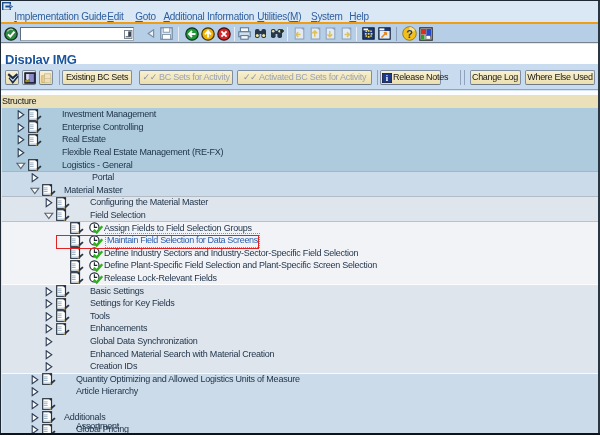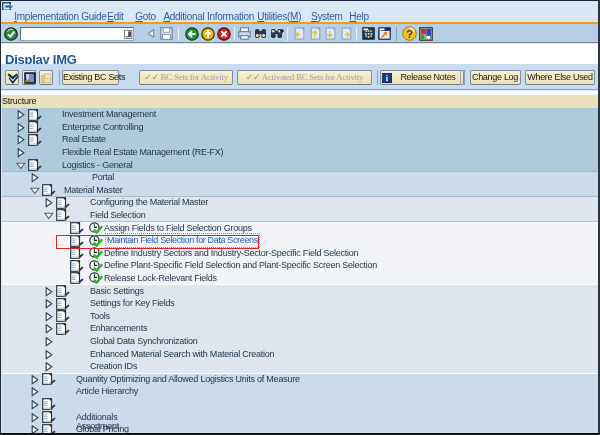--- a/index.html
+++ b/index.html
@@ -8,21 +8,21 @@
 #menubar { position:absolute; left:0; top:10px; width:600px; height:12px; background:#dae7f5; }
 .mi { position:absolute; top:1px; font-size:10px; letter-spacing:-0.28px; color:#2e5f9e; white-space:nowrap; }
 .mi u { text-decoration:underline; }
 #orange { position:absolute; left:0; top:22px; width:600px; height:1.6px; background:#f09c14; }
 #toolbar { position:absolute; left:0; top:23.6px; width:600px; height:19.8px; background:#b6cfe6; border-bottom:1px solid #76828e; }
 .tsep { position:absolute; top:3px; width:1.2px; height:14px; background:#e8eef6; }
 #titlerow { position:absolute; left:0; top:44.4px; width:600px; height:19.6px; background:#ffffff; }
 #titletext { position:absolute; left:5px; top:1.5px; font-size:13px; letter-spacing:-0.25px; font-weight:bold; color:#19549c;margin-top:6px; }
 #apptb { position:absolute; left:0; top:64px; width:600px; height:26px; background:#c9dbee; border-bottom:1px solid #8ea6c2; }
 .btn { position:absolute; top:6px; height:14.5px; background:linear-gradient(#f8f0d0,#ecdfae); border:1px solid #7e8da0; border-bottom-color:#6e7a88; border-radius:2px; font-size:9px; letter-spacing:-0.3px; color:#1a1a1a; text-align:center; line-height:13px; white-space:nowrap; }
-.btn.dis { color:#9aa4b4;font-family:Liberation Serif, serif; }
+.btn.dis { color:#9aa4b4; }
 .asep { position:absolute; top:6px; width:1.2px; height:15px; background:#8ka; background:#8fa3bc; }
 #strip { position:absolute; left:0; top:91px; width:600px; height:3.6px; background:#fbfcff; }
 #structhdr { position:absolute; left:1.5px; top:95.3px; width:596.5px; height:13.4px; background:#eae1bb; border-bottom:1.2px solid #8d8668; }
 #structhdr span { position:absolute; left:0.5px; top:0.8px; font-size:9px; letter-spacing:-0.26px; color:#141414; }
 .band { position:absolute; left:1.5px; width:596.5px; }
 .rt { position:absolute; font-size:9px; letter-spacing:-0.24px; color:#1d3147; white-space:nowrap; line-height:12.4px; }
 .rt.sel { color:#2a5fb0; letter-spacing:-0.36px; outline:1px dotted #8096ac; padding:0 1px; }
 #redbox { position:absolute; left:55.5px; top:234.8px; width:203px; height:14.6px; border:1.8px solid #e02222; }
 #lborder { position:absolute; left:0; top:0; width:1.3px; height:435px; background:#1f2933; }
 #rborder { position:absolute; right:0; top:0; width:2px; height:435px; background:#2a3642; }
@@ -176,25 +176,25 @@
       <rect x="2.2" y="2" width="2.6" height="8" fill="#d8dcf0"></rect>
       <path d="M5.4 5.2 L5.4 7 L2.6 7 L2.6 8 L0.6 6.6 L2.6 5.2 L2.6 6.2 L4.4 6.2 L4.4 5.2 Z" fill="#f2e218" stroke="#403808" stroke-width="0.5" transform="translate(0,2.4)"></path>
     </svg>
 <div class="btn" style="left:38.5px;width:14px"></div>
 <svg class="ab" style="left:41px;top:9px" width="11" height="11" viewBox="0 0 11 11">
       <rect x="0.8" y="2.8" width="6" height="6.6" fill="#f0cc8a" stroke="#c8a86a" stroke-width="0.8"></rect>
       <rect x="3.6" y="0.8" width="6.2" height="6.6" fill="#efe3c2" stroke="#c8b88a" stroke-width="0.8"></rect>
       <rect x="3.6" y="5.4" width="6.2" height="4.4" fill="#ecdeb6" stroke="#c8b88a" stroke-width="0.6"></rect>
     </svg>
 <div class="asep" style="left:58.5px"></div>
-<div class="btn" style="left:62px;width:57px">Existing BC Sets</div>
+<div class="btn" style="left:62px;width:70px">Existing BC Sets</div>
 <div class="btn dis" style="left:139px;width:94px"><span style="color:#8a94a4">✓✓</span> BC Sets for Activity</div>
 <div class="btn dis" style="left:237px;width:135px"><span style="color:#8a94a4">✓✓</span> Activated BC Sets for Activity</div>
 <div class="asep" style="left:376.5px"></div>
-<div class="btn" style="left:380px;width:84px;padding-left:12px">Release Notes</div>
+<div class="btn" style="left:380px;width:61px;padding-left:12px">Release Notes</div>
 <svg class="ab" style="left:382px;top:8.5px" width="10" height="10" viewBox="0 0 10 10">
       <rect x="0.4" y="0.4" width="9.2" height="9.2" fill="#1c3a8c" stroke="#101c40" stroke-width="0.8"></rect>
       <text x="5" y="8" font-size="8.5" font-weight="bold" fill="#ffffff" text-anchor="middle" font-family="Liberation Serif">i</text>
     </svg>
 <div class="asep" style="left:459.5px"></div>
 <div class="asep" style="left:463.5px"></div>
 <div class="btn" style="left:469.5px;width:51px">Change Log</div>
 <div class="btn" style="left:525px;width:70px">Where Else Used</div>
 </div>
 <div id="strip"></div>
@@ -543,21 +543,21 @@
 <path d="M6.8 0.7 L9.5 0.7 L9.5 3.2 Z" fill="#232c38"></path>
 <rect x="1.6" y="3.4" width="4" height="1" fill="#9fb4c6"></rect>
 <rect x="1.6" y="5.2" width="4" height="1" fill="#9fb4c6"></rect>
 <rect x="1.6" y="7" width="4" height="1" fill="#9fb4c6"></rect>
 <rect x="1.6" y="9.3" width="6.6" height="1.2" fill="#c8d8ea"></rect>
 <g transform="translate(10.9,8.9) rotate(-40)">
         <rect x="-2.5" y="-0.9" width="5.2" height="1.8" fill="#2a3340"></rect>
         <path d="M-2.5 -0.9 L-4.3 0 L-2.5 0.9 Z" fill="#caa96a"></path>
       </g>
 </svg>
-<div class="rt" style="left:76px;top:410.59999999999997px">Additionals</div>
+<div class="rt" style="left:64px;top:410.59999999999997px">Additionals</div>
 <svg class="ab" style="left:30.5px;top:425.2px" width="8" height="10" viewBox="0 0 8 10">
       <path d="M1.2 0.8 L6.8 4.8 L1.2 8.8 Z" fill="#fdfdfd" stroke="#2e3d55" stroke-width="1.1"></path>
     </svg>
 <svg class="ab" style="left:42.0px;top:423.5px" width="15" height="13" viewBox="0 0 15 13">
 <rect x="0.7" y="0.7" width="8.8" height="10.6" fill="#ffffff" stroke="#2a3440" stroke-width="1.2"></rect>
 <path d="M6.8 0.7 L9.5 0.7 L9.5 3.2 Z" fill="#232c38"></path>
 <rect x="1.6" y="3.4" width="4" height="1" fill="#9fb4c6"></rect>
 <rect x="1.6" y="5.2" width="4" height="1" fill="#9fb4c6"></rect>
 <rect x="1.6" y="7" width="4" height="1" fill="#9fb4c6"></rect>
 <rect x="1.6" y="9.3" width="6.6" height="1.2" fill="#c8d8ea"></rect>

